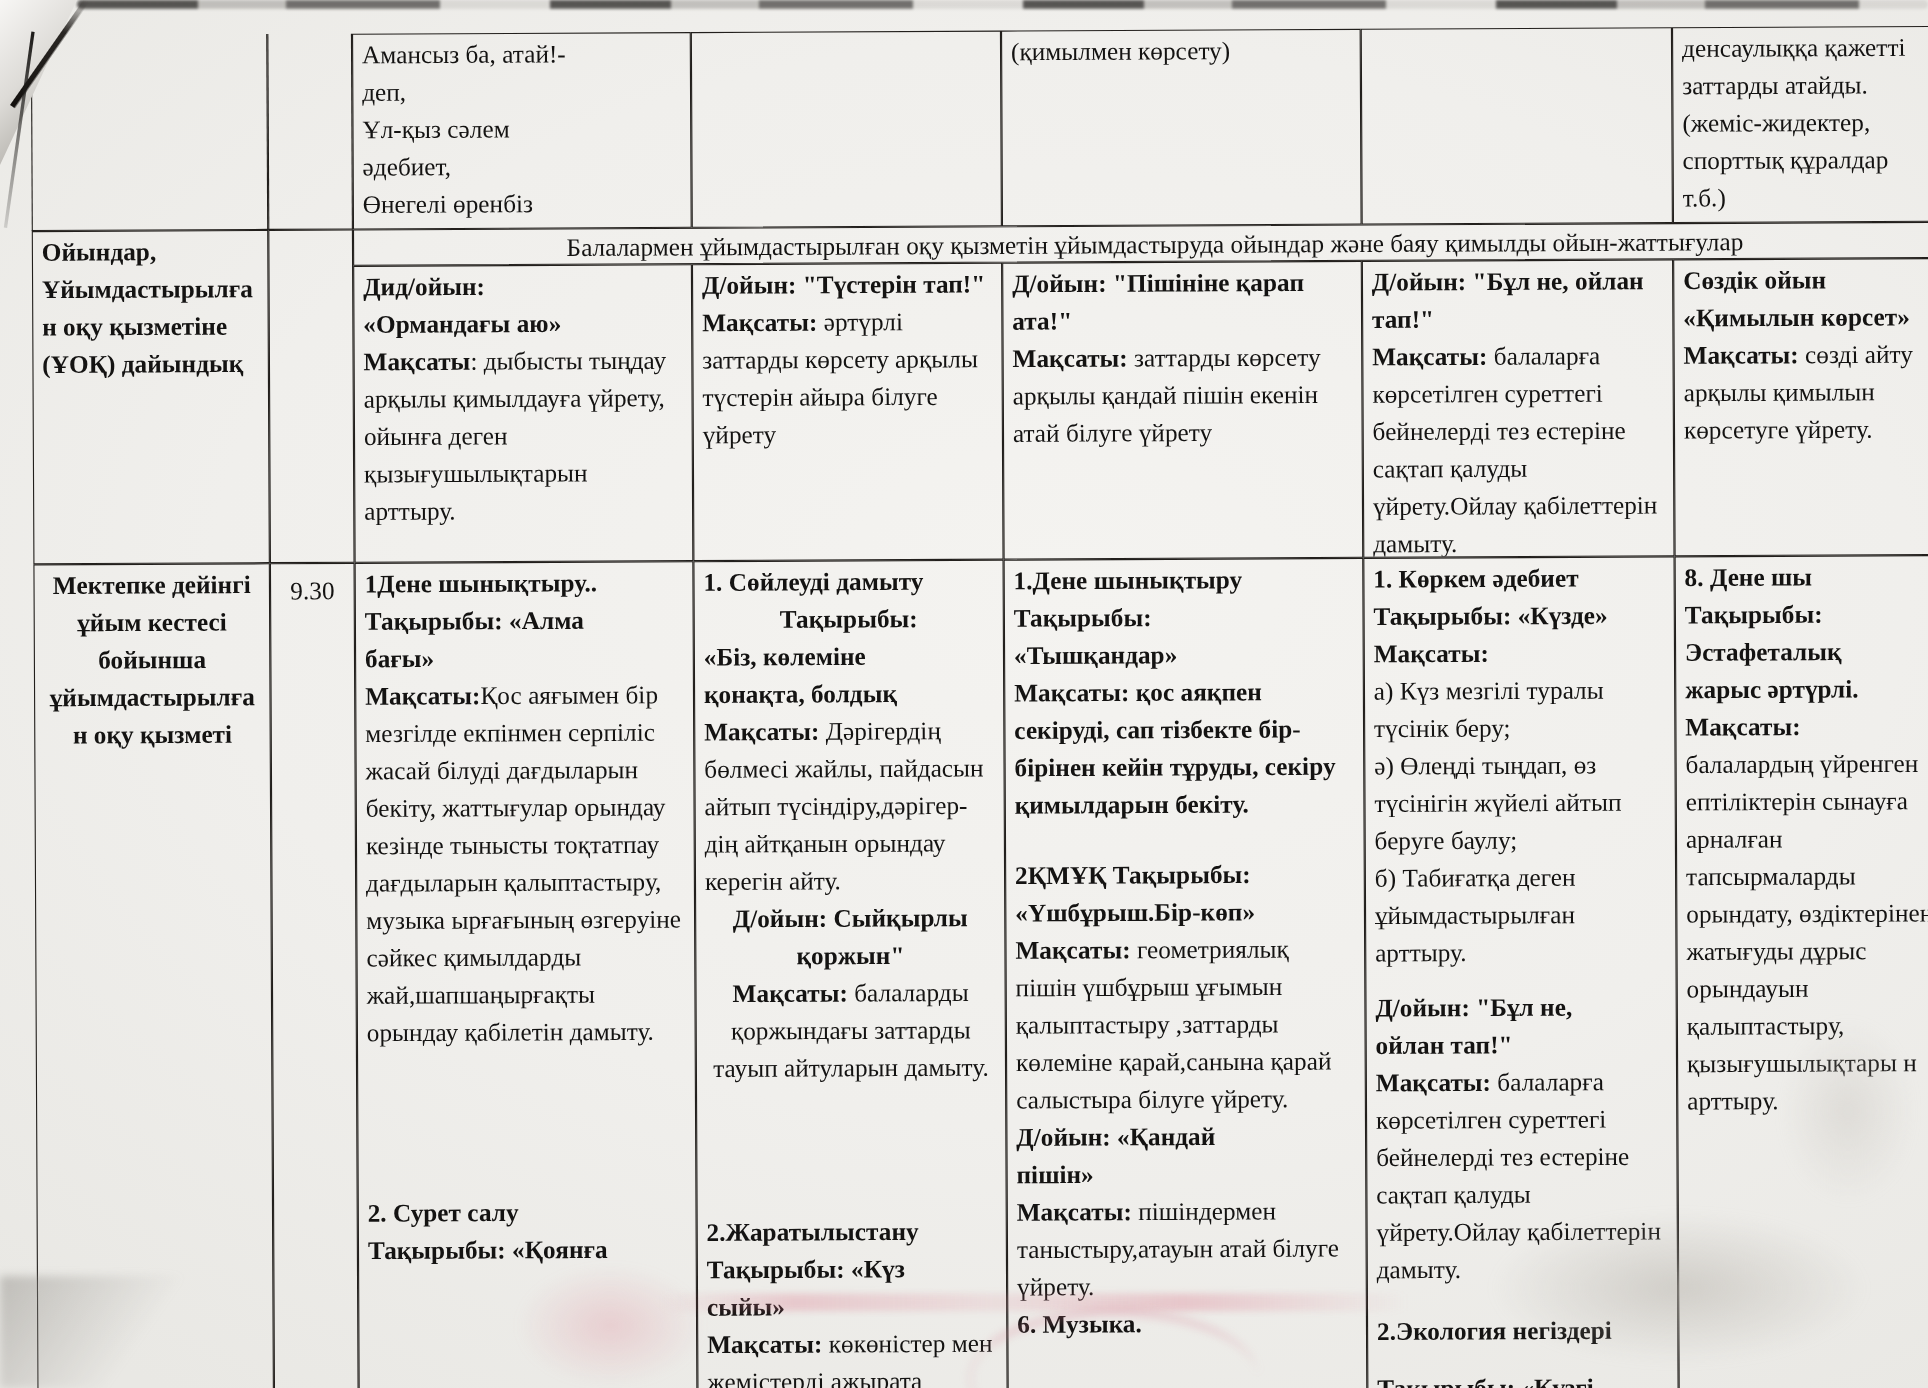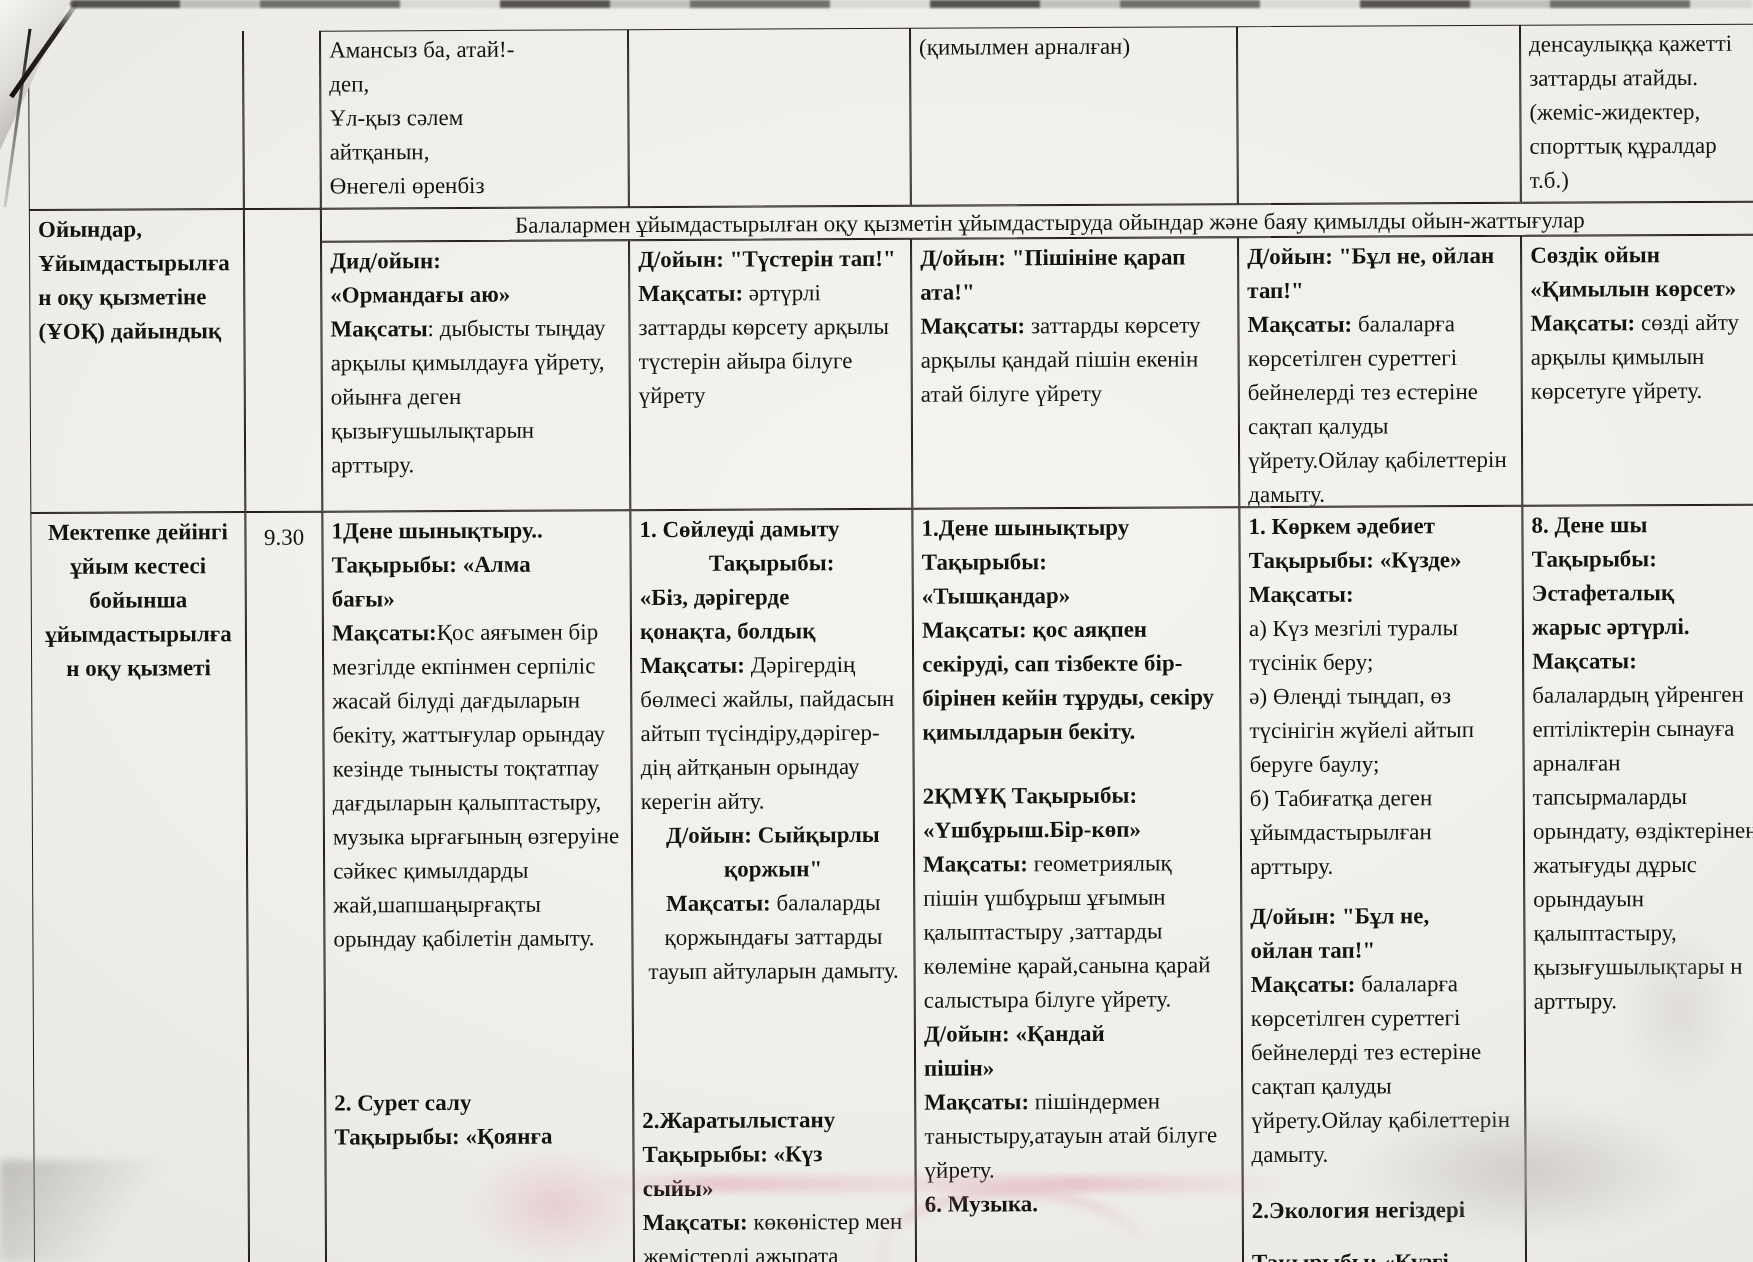--- a/index.html
+++ b/index.html
@@ -105,26 +105,26 @@
 <body>
 
 <div class="sheet">
 
   <div class="cell r1 c1 no-top"></div>
   <div class="cell r1 c2 no-top"></div>
   <div class="cell r1 c3">
       <div class="para"><span>Амансыз ба, атай!-</span></div>
       <div class="para"><span>деп,</span></div>
       <div class="para"><span>Ұл-қыз  сәлем</span></div>
-      <div class="para"><span>айтқанын,</span></div>
+      <div class="para"><span>әдебиет,</span></div>
       <div class="para"><span>Өнегелі өренбіз</span></div>
     </div>
   <div class="cell r1 c4"></div>
   <div class="cell r1 c5">
-      <div class="para"><span>(қимылмен арналған)</span></div>
+      <div class="para"><span>(қимылмен көрсету)</span></div>
     </div>
   <div class="cell r1 c6"></div>
   <div class="cell r1 c7">
       <div class="para"><span>денсаулыққа қажетті</span></div>
       <div class="para"><span>заттарды  атайды.</span></div>
       <div class="para"><span>(жеміс-жидектер,</span></div>
       <div class="para"><span>спорттық құралдар</span></div>
       <div class="para"><span>т.б.)</span></div>
     </div>
 
@@ -169,21 +169,21 @@
       <div class="para"><span class="b">1Дене шынықтыру..</span></div>
       <div class="para"><span class="b">Тақырыбы: «Алма</span></div>
       <div class="para"><span class="b">бағы»</span></div>
       <div class="para"><span class="b">Мақсаты:</span><span>Қос аяғымен бір мезгілде екпінмен серпіліс жасай білуді дағдыларын бекіту, жаттығулар орындау кезінде тынысты тоқтатпау дағдыларын қалыптастыру, музыка  ырғағының өзгеруіне сәйкес қимылдарды жай,шапшаңырғақты орындау қабілетін дамыту.</span></div>
       <div class="para" style="margin-top: 130px;"><span class="b">2. Сурет салу</span></div>
       <div class="para"><span class="b">Тақырыбы: «Қоянға</span></div>
     </div>
   <div class="cell r3 c4">
       <div class="para"><span class="b">1. Сөйлеуді дамыту</span></div>
       <div class="para center"><span class="b">Тақырыбы:</span></div>
-      <div class="para"><span class="b"> «Біз, дәрігерде</span></div>
+      <div class="para"><span class="b"> «Біз, көлеміне</span></div>
       <div class="para"><span class="b">қонақта, болдық</span></div>
       <div class="para"><span class="b">Мақсаты:</span><span> Дәрігердің бөлмесі жайлы, пайдасын айтып түсіндіру,дәрігер- дің айтқанын орындау керегін айту.</span></div>
       <div class="para center"><span class="b">Д/ойын: Сыйқырлы</span></div>
       <div class="para center"><span class="b">қоржын"</span></div>
       <div class="para center"><span class="b">Мақсаты:</span><span> балаларды қоржындағы заттарды тауып айтуларын дамыту.</span></div>
       <div class="para" style="margin-top: 115px;"><span class="b">2.Жаратылыстану</span></div>
       <div class="para"><span class="b">Тақырыбы: «Күз</span></div>
       <div class="para"><span class="b">сыйы»</span></div>
       <div class="para"><span class="b">Мақсаты:</span><span> көкөністер мен жемістерді ажырата</span></div>
     </div>

